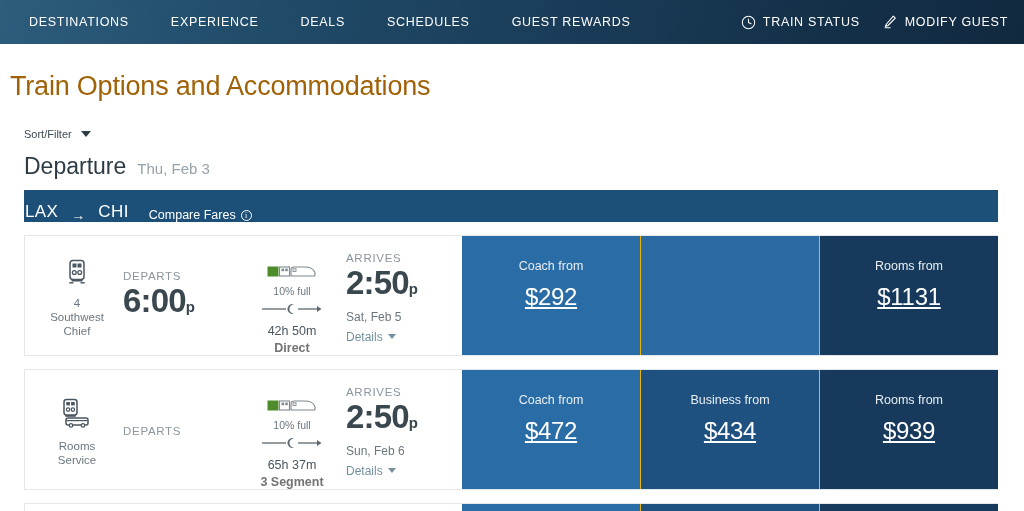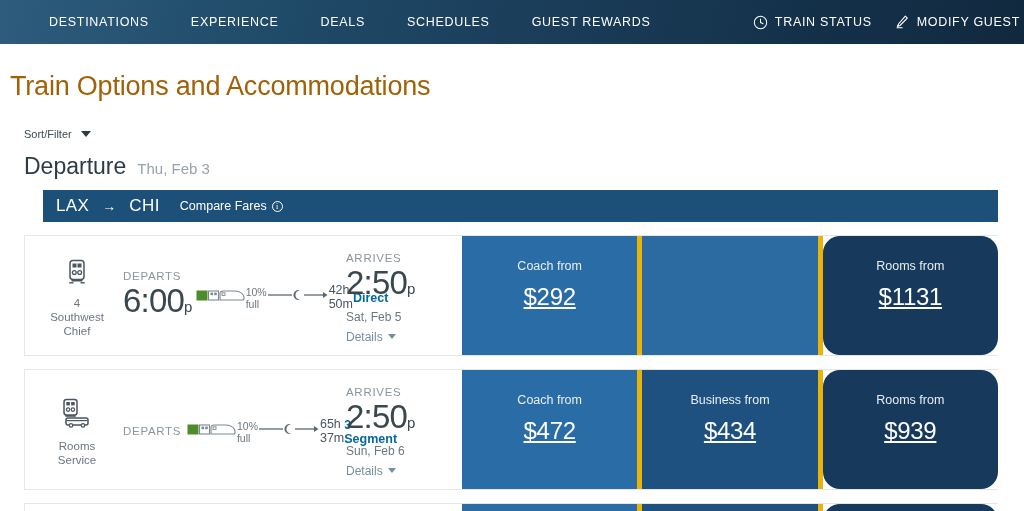--- a/index.html
+++ b/index.html
@@ -18,33 +18,33 @@
     height: 44px;
     width: 100%;
     background: linear-gradient(100deg, #2d5c7c 0%, #1f4a68 28%, #1a3c58 55%, #14314a 78%, #11293f 100%);
     display: flex;
     align-items: center;
     position: relative;
   }
   .nav-left {
     display: flex;
     align-items: center;
-    padding-left: 28px;
+    padding-left: 8px;
   }
   .nav-link {
     color: #ffffff;
     font-size: 12.5px;
     letter-spacing: 0.7px;
     padding: 0 21px;
     cursor: pointer;
     white-space: nowrap;
   }
   .nav-right {
     position: absolute;
-    right: 4px;
+    right: 16px;
     display: flex;
     align-items: center;
     gap: 22px;
   }
   .nav-action {
     display: flex;
     align-items: center;
     gap: 7px;
     color: #ffffff;
     font-size: 12.5px;
@@ -112,25 +112,24 @@
     font-size: 15px;
     color: #97a2aa;
   }
 
   
   .route-bar {
     margin-top: 10px;
     height: 32px;
     background: #1d5078;
     display: flex;
-    align-items: center;
-    padding-left: 13px;
+    align-items: flex-end;
+    padding-left: 1px;
     gap: 12px;
     margin-right: 2px;
-    margin-left: 19px;
   }
   .route-code {
     font-size: 17px;
     color: #ffffff;
     font-weight: 400;
     letter-spacing: 0.4px;
   }
   .route-arrow {
     color: #ffffff;
     font-size: 14px;
@@ -201,21 +200,21 @@
   .col-arrive { width: 112px; }
   .dep-label {
     font-size: 11.5px;
     color: #8a959d;
     letter-spacing: 0.7px;
     margin-bottom: 1px;
   }
   .time-big {
     font-size: 33px;
     color: #3b474f;
-    font-weight: 400;
+    font-weight: 700;
     letter-spacing: -0.8px;
     line-height: 36px;
   }
   .time-suffix {
     font-size: 15px;
     color: #3b474f;
     letter-spacing: 0;
   }
   .arrive-date {
     font-size: 12px;
@@ -234,57 +233,58 @@
   .details-caret {
     width: 0; height: 0;
     border-left: 4px solid transparent;
     border-right: 4px solid transparent;
     border-top: 5px solid #73909e;
   }
 
   .col-duration {
     width: 108px;
     display: flex;
-    align-items: center;
-    justify-content: center;
+    flex-direction: column;
+    align-items: center;
+    justify-content: flex-end;
     padding-top: 2px;
   }
   .occupancy-text {
     font-size: 10.5px;
     color: #6b7780;
     margin-top: 2px;
   }
   .night-line { margin: 5px 0 4px; }
   .duration-text {
     font-size: 12.5px;
     color: #4a5660;
   }
   .segment-text {
     font-size: 12.5px;
-    color: #0369a1;
+    color: #737373;
     font-weight: bold;
     margin-top: 3px;
   }
 
   
   .fares {
     flex: 1;
     display: flex;
   }
   .fare {
     flex: 1;
     display: flex;
     flex-direction: column;
     align-items: center;
     justify-content: flex-start;
     padding-top: 23px;
     cursor: pointer;
-    border-right: 5px solid #eab308;
-  }
-  .fare:last-child { border-right: none; border-radius: 17px; }
+    border-right: 1px solid #eab308;
+  }
+  .fare:last-child { border-right: none; }
   .fare.coach    { background: #2a6ca5; }
   .fare.business { background: #1f5180; }
   .fare.rooms    { background: #16395c; }
   .fare.empty    { background: #2c6ba1; }
   .fare-label {
     font-size: 12.5px;
     color: #e8eef3;
     margin-bottom: 10px;
   }
   .fare-price {

